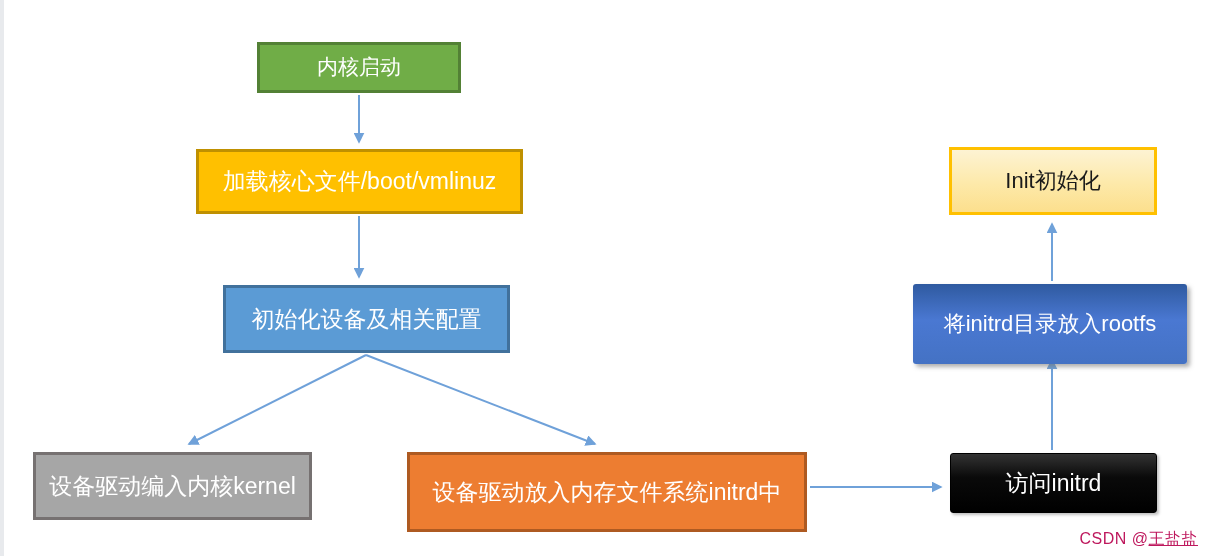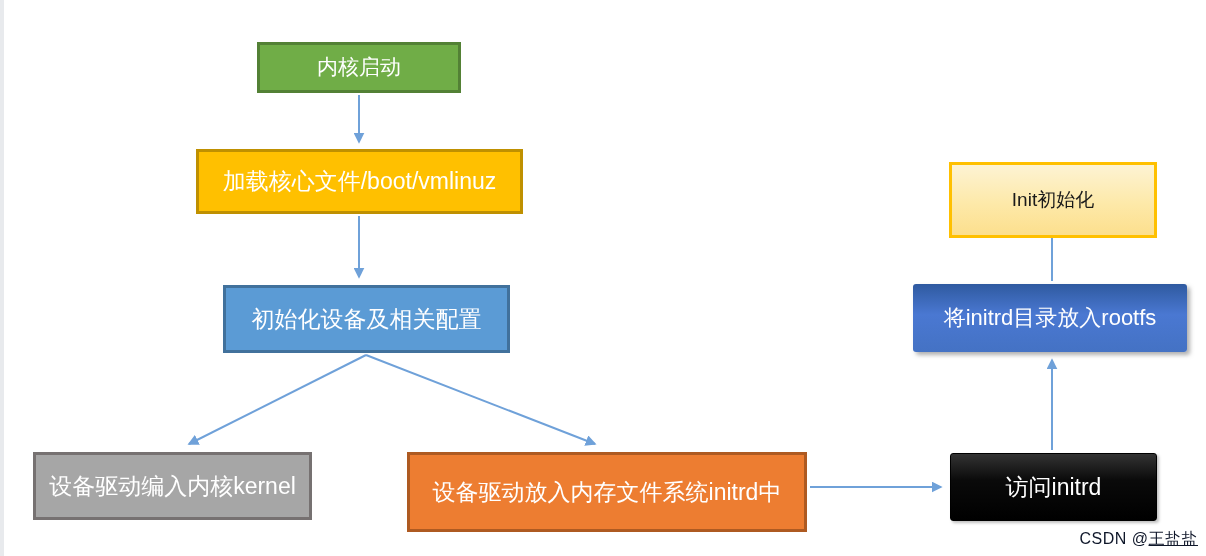--- a/index.html
+++ b/index.html
@@ -62,46 +62,46 @@
     border: 3px solid #767171;
     font-size: 23px;
   }
   .n-driver-initrd {
     left: 407px; top: 452px; width: 400px; height: 80px;
     background: #ED7D31;
     border: 3px solid #AE5A21;
     font-size: 23px;
   }
   .n-access-initrd {
-    left: 950px; top: 453px; width: 207px; height: 68px;
+    left: 950px; top: 453px; width: 207px; height: 60px;
     background: linear-gradient(180deg, #333333 0%, #0a0a0a 40%, #000000 100%);
     border: 1px solid #000000;
     border-radius: 3px;
     box-shadow: 2px 2px 3px rgba(0,0,0,0.25);
     font-size: 23px;
   }
   .n-initrd-rootfs {
-    left: 913px; top: 284px; width: 274px; height: 68px;
+    left: 913px; top: 284px; width: 274px; height: 80px;
     background: linear-gradient(180deg, #2f5aa0 0%, #4a78d2 45%, #4472c4 100%);
     border-radius: 3px;
     box-shadow: 3px 3px 4px rgba(110,110,110,0.55);
     font-size: 22px;
   }
   .n-init-initialize {
-    left: 949px; top: 162px; width: 208px; height: 76px;
+    left: 949px; top: 147px; width: 208px; height: 68px;
     background: linear-gradient(180deg, #fdf3d3 0%, #fde9a9 55%, #fcdf8d 100%);
     border: 3px solid #FFC000;
     color: #1a1a1a;
-    font-size: 19px;
+    font-size: 22px;
   }
   .watermark {
     position: absolute;
     right: 8px; top: 529px;
     font-size: 16px;
-    color: #0f172a;
+    color: #be185d;
     letter-spacing: 0.5px;
   }
   .wm-name {
     text-decoration: underline;
   }
 </style>
 </head>
 <body>
 
 <div class="stage">

